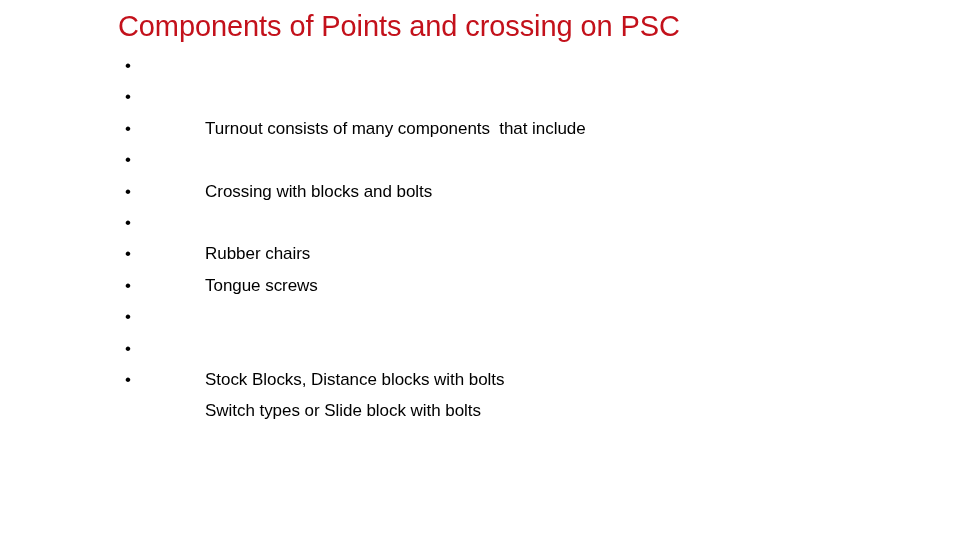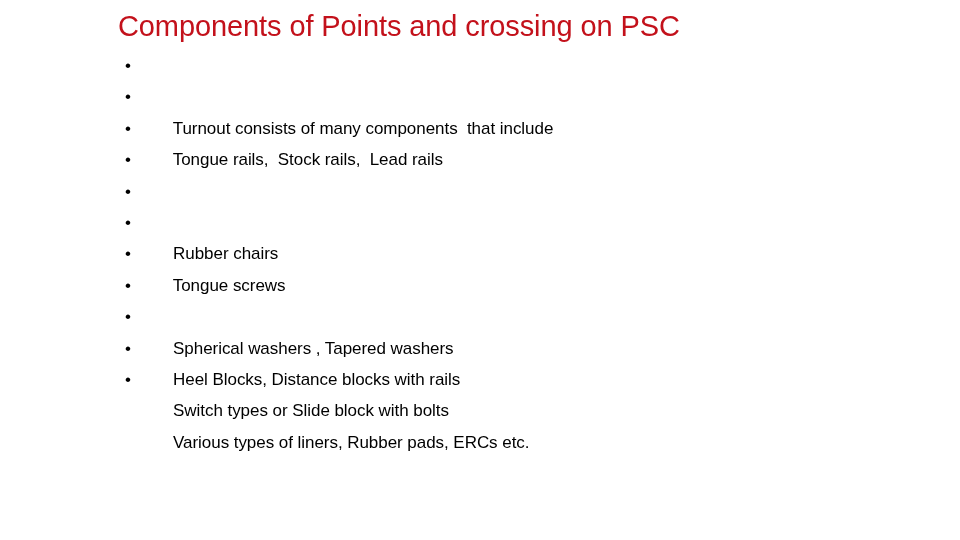--- a/index.html
+++ b/index.html
@@ -62,43 +62,44 @@
     top: 0;
     width: 12px;
     line-height: 31.4px;
     font-size: 17px;
     color: #000000;
     text-align: left;
   }
 
   .bullet-text {
     display: inline;
+    margin-left: 32px;
   }
 </style>
 </head>
 <body>
 
 <div class="slide">
 
   <div class="slide-title">Components of Points and crossing on PSC</div>
 
   <ul class="bullet-list">
 
     <li class="bullet-item">
       <span class="bullet-marker">•</span>
       <span class="bullet-text">Turnout consists of many components  that include</span>
     </li>
 
     <li class="bullet-item">
       <span class="bullet-marker">•</span>
-      <span class="bullet-text">Tongue rails,  Stock rails,  Lead rails</span>
     </li>
 
     <li class="bullet-item">
       <span class="bullet-marker">•</span>
+      <span class="bullet-text">Crossing with blocks and bolts</span>
     </li>
 
     <li class="bullet-item">
       <span class="bullet-marker">•</span>
     </li>
 
     <li class="bullet-item">
       <span class="bullet-marker">•</span>
       <span class="bullet-text">Rubber chairs</span>
     </li>
@@ -107,32 +108,30 @@
       <span class="bullet-marker">•</span>
       <span class="bullet-text">Tongue screws</span>
     </li>
 
     <li class="bullet-item">
       <span class="bullet-marker">•</span>
     </li>
 
     <li class="bullet-item">
       <span class="bullet-marker">•</span>
-      <span class="bullet-text">Spherical washers , Tapered washers</span>
     </li>
 
     <li class="bullet-item">
       <span class="bullet-marker">•</span>
-      <span class="bullet-text">Heel Blocks, Distance blocks with rails</span>
+      <span class="bullet-text">Stock Blocks, Distance blocks with bolts</span>
     </li>
 
     <li class="bullet-item">
       <span class="bullet-marker">•</span>
       <span class="bullet-text">Switch types or Slide block with bolts</span>
     </li>
 
     <li class="bullet-item">
       <span class="bullet-marker">•</span>
-      <span class="bullet-text">Various types of liners, Rubber pads, ERCs etc.</span>
     </li>
 
   </ul>
 </div>
 
 </body></html>

